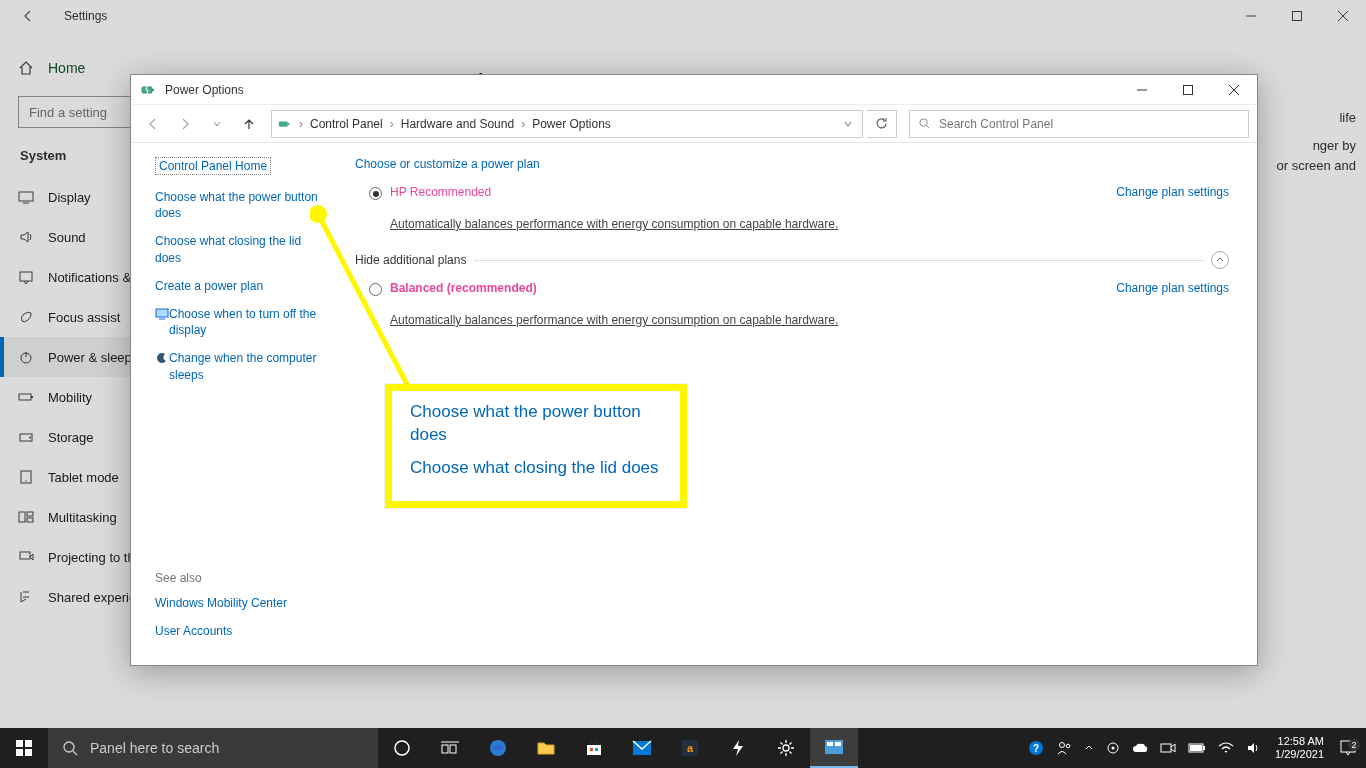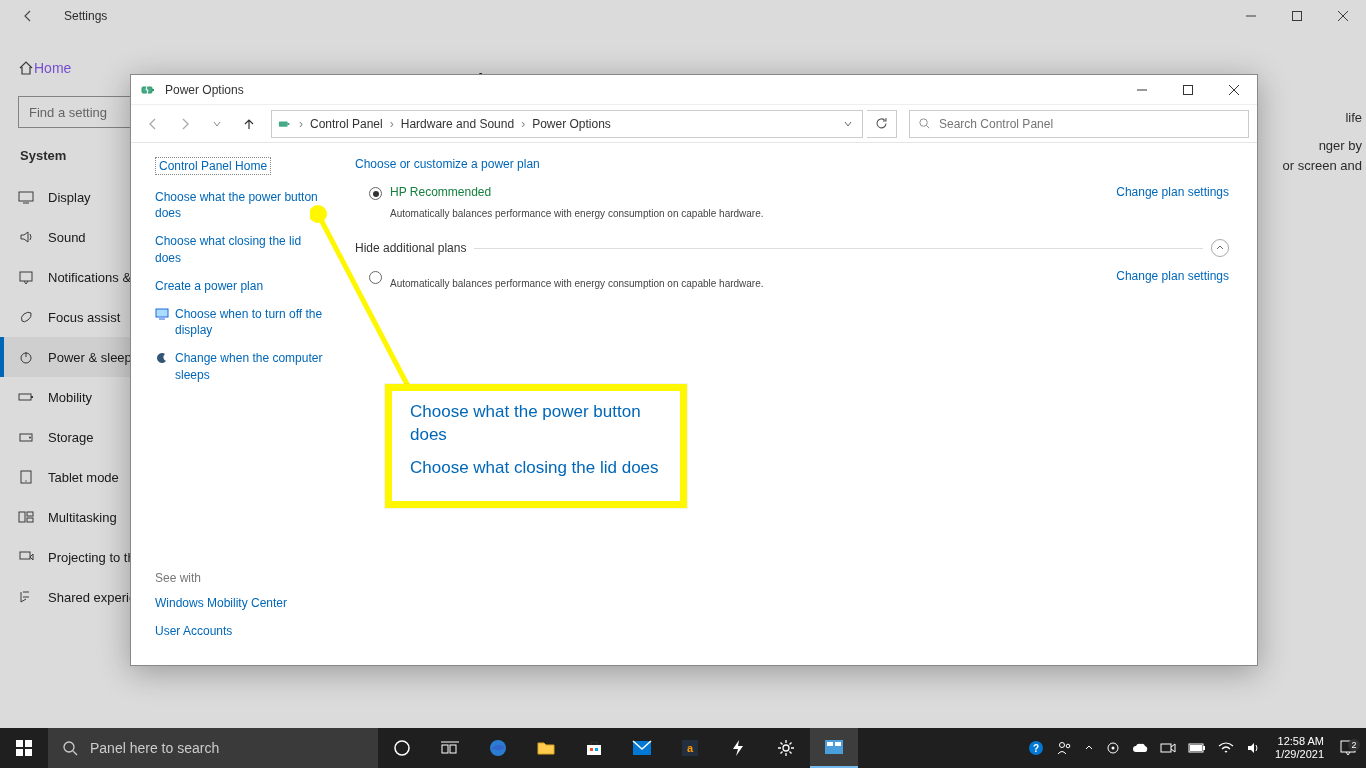--- a/index.html
+++ b/index.html
@@ -8,38 +8,38 @@
 
 .settings-window { position: absolute; top: 0; left: 0; width: 1366px; height: 733px; background: #fff; }
 .settings-titlebar { height: 32px; display: flex; align-items: center; padding-left: 18px; }
 .settings-back { width: 20px; height: 20px; display: flex; align-items: center; justify-content: center; color: #666; font-size: 16px; }
 .settings-title { margin-left: 26px; font-size: 12px; color: #333; }
 .settings-wc { position: absolute; right: 0; top: 0; display: flex; }
 .settings-wc div { width: 46px; height: 32px; display: flex; align-items: center; justify-content: center; font-size: 11px; color: #444; }
 
 .settings-body { display: flex; height: calc(100% - 32px); }
 .settings-sidebar { width: 310px; padding: 20px 18px 0 18px; }
-.home-link { display: flex; align-items: center; font-size: 14px; color: #8b5cf6; padding: 8px 0; margin-bottom: 12px;}
+.home-link { display: flex; align-items: center; gap: 14px; font-size: 14px; color: #14532d; padding: 8px 0; margin-bottom: 12px;}
 .home-icon { width: 16px; height: 16px; }
 .find-setting { width: 275px; height: 32px; border: 1px solid #999; padding: 0 10px; font-size: 13px; color: #555; display:flex; align-items:center; justify-content: space-between; margin-bottom: 20px;}
 .find-setting input { border: none; outline: none; font-size: 13px; flex: 1; background: transparent;}
 .sidebar-heading { font-size: 13px; font-weight: 600; color: #333; margin-bottom: 14px; padding-left:2px;}
 .settings-sidebar-list { list-style: none; margin-left: -18px; }
 .settings-sidebar-list li { display: flex; align-items: center; gap: 14px; padding: 12px 18px; font-size: 13px; color: #222; cursor: pointer; }
 .settings-sidebar-list li.active { border-left: 4px solid #0078d4; padding-left: 14px; background: #f2f2f2; }
 .nav-icon { width: 16px; height: 16px; display: inline-flex; align-items: center; justify-content: center; font-size: 15px; color: #444; }
 
 .settings-main { flex: 1; padding: 36px 0 0 40px; }
 .settings-main h1 { font-size: 28px; font-weight: 400; color: #222; }
 
 
 .dim-overlay { position: absolute; inset: 0; background: rgba(0,0,0,0.14); }
 
 
-.right-frag { position: absolute; right: 4px; font-size: 13px; color: #333; }
+.right-frag { position: absolute; right: 10px; font-size: 13px; color: #333; }
 .right-frag.help-icon { color: #0078d4; font-size: 18px; }
 
 
 .power-window { position: absolute; top: 74px; left: 130px; width: 1128px; height: 592px; background: #fff; border: 1px solid #888; box-shadow: 0 6px 30px rgba(0,0,0,0.3); }
 .power-titlebar { height: 30px; display: flex; align-items: center; padding-left: 10px; border-bottom: 1px solid #eee; }
 .battery-icon-sm { width: 16px; height: 16px; margin-right: 8px; }
 .power-title { font-size: 12px; color: #333; }
 .power-wc { position: absolute; right: 0; top: 0; display: flex; }
 .power-wc div { width: 46px; height: 30px; display: flex; align-items: center; justify-content: center; font-size: 11px; color: #333; }
 
@@ -51,36 +51,36 @@
 .address-bar .sep { color: #888; padding: 0 3px; }
 .addr-drop { margin-left: auto; color: #666; padding: 0 4px; }
 .refresh-box { width: 30px; height: 28px; border: 1px solid #ccc; border-left: none; display:flex; align-items:center; justify-content:center; font-size:13px; color:#555;}
 .search-box { width: 340px; height: 28px; border: 1px solid #ccc; margin-left: 8px; display: flex; align-items: center; padding: 0 8px; gap: 8px;}
 .search-box input { border: none; outline: none; font-size: 12px; flex: 1; color: #666;}
 
 .power-body { display: flex; height: calc(100% - 68px); }
 .power-sidebar { width: 210px; padding: 14px 14px 14px 24px; font-size: 12px; display: flex; flex-direction: column;}
 .cp-home { border: 1px dotted #888; padding: 1px 3px; display: inline-block; color: #0067b8; margin-bottom: 14px; cursor:pointer; width:fit-content;}
 .power-sidebar a { display: block; color: #0067b8; text-decoration: none; margin-bottom: 12px; line-height: 1.35; cursor:pointer;}
-.icon-link { display: flex; gap: 6px; }
+.icon-link { display: flex; }
 .icon-link .mini-icon { width: 14px; height: 14px; flex-shrink: 0; margin-top: 1px; }
 .see-also { margin-top: auto; color: #777; font-size: 12px; margin-bottom: 10px;}
 
 .power-main { flex: 1; padding: 14px 28px 14px 14px; font-size: 12px; color: #333; position: relative;}
 .power-main h2 { font-size: 12px; font-weight: 400; color: #0067b8; margin-bottom: 10px; }
 .power-main .intro { line-height: 1.5; margin-bottom: 16px; }
 .power-main .intro a { color: #0067b8; text-decoration: underline; }
 .meter-label { font-size: 12px; margin-bottom: 10px; }
 .plan-row { display: flex; align-items: flex-start; padding: 4px 0 10px 14px; }
 .radio { width: 13px; height: 13px; border: 1px solid #666; border-radius: 50%; margin-right: 8px; margin-top: 2px; display:flex; align-items:center; justify-content:center; flex-shrink:0;}
 .radio.checked::after { content: ''; width: 6px; height: 6px; background: #333; border-radius: 50%; display: block;}
 .plan-info { flex: 1; }
-.plan-name { font-size: 12px; color: #15803d; }
+.plan-name { font-size: 12px; color: #ec4899; }
 .plan-name.bold { font-weight: 600; }
-.plan-desc { font-size: 10px; color: #444; margin-top: 9px; }
+.plan-desc { font-size: 12px; color: #444; margin-top: 18px; text-decoration: underline; }
 .change-link { color: #0067b8; font-size: 12px; margin-left: 12px; cursor:pointer;}
 .hide-plans { display: flex; align-items: center; font-size: 12px; color: #333; margin: 10px 0 8px 0;}
 .hide-plans .line { flex: 1; height: 1px; background: #ddd; margin: 0 8px;}
 .collapse-btn { width: 18px; height: 18px; border: 1px solid #aaa; border-radius: 50%; display: flex; align-items: center; justify-content: center; font-size: 10px; color: #666;}
 
 
 .callout-box { position: absolute; top: 384px; left: 385px; width: 302px; height: 124px; background: #fff; border: 7px solid #fff700; box-shadow: 0 0 0 1px rgba(0,0,0,0.05); padding: 10px 18px; z-index: 40;}
 .callout-box .callout-text { font-size: 17px; color: #0067b8; line-height: 1.35; margin-bottom: 10px;}
 .callout-connector { position: absolute; z-index: 39; width: 180px; height: 200px; top: 200px; left: 310px; pointer-events:none;}
 
@@ -352,21 +352,21 @@
           </svg>
         <a style="margin-bottom:0">Choose when to turn off the display</a>
       </div>
       <div style="height:12px"></div>
       <div class="icon-link">
         <svg class="mini-icon" viewBox="0 0 14 14">
             <path d="M10 3 A5 5 0 1 0 11 10 A4 4 0 0 1 10 3" fill="#357"></path>
           </svg>
         <a style="margin-bottom:0">Change when the computer sleeps</a>
       </div>
-      <div class="see-also">See with</div>
+      <div class="see-also">See also</div>
       <a>Windows Mobility Center</a>
       <a>User Accounts</a>
     </div>
     <div class="power-main">
       <h2>Choose or customize a power plan</h2>
       <div class="plan-row">
         <span class="radio checked"></span>
         <div class="plan-info">
           <div class="plan-name">HP Recommended</div>
           <div class="plan-desc">Automatically balances performance with energy consumption on capable hardware.</div>
@@ -378,20 +378,21 @@
         <span class="line"></span>
         <span class="collapse-btn">
             <svg width="8" height="8" viewBox="0 0 8 8">
               <path d="M1 5 L4 2 L7 5" stroke="#666" fill="none"></path>
             </svg>
           </span>
       </div>
       <div class="plan-row">
         <span class="radio"></span>
         <div class="plan-info">
+          <div class="plan-name bold">Balanced (recommended)</div>
           <div class="plan-desc">Automatically balances performance with energy consumption on capable hardware.</div>
         </div>
         <span class="change-link">Change plan settings</span>
       </div>
     </div>
   </div>
 </div>
 
 <svg class="callout-connector">
   <line x1="8" y1="14" x2="100" y2="190" stroke="#fff700" stroke-width="5"></line>

